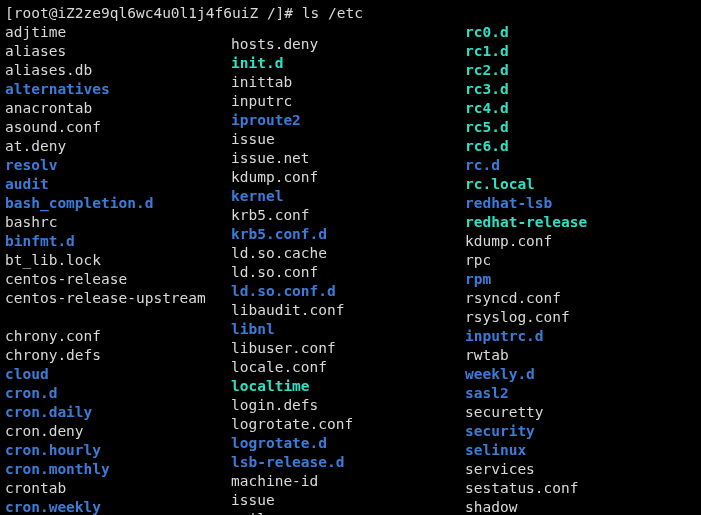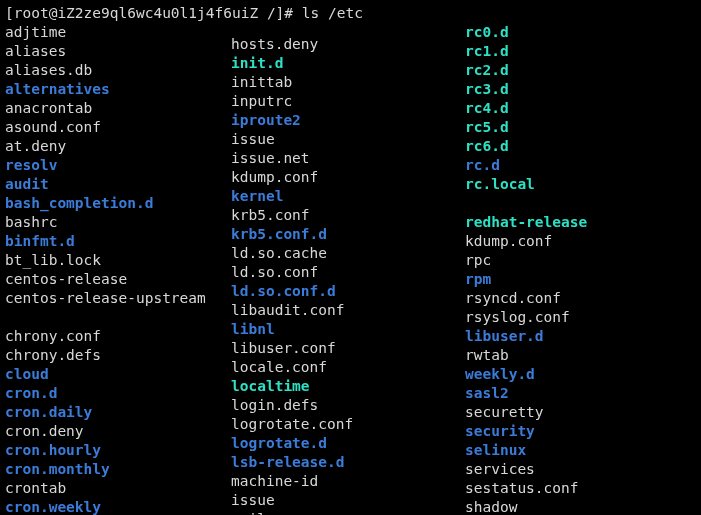--- a/index.html
+++ b/index.html
@@ -78,28 +78,28 @@
   <div class="listing">
       <div class="row"><span class="cell col0 t-file">adjtime</span><span class="cell col1 t-file">hosts.deny</span><span class="cell col2 t-link">rc0.d</span></div>
       <div class="row"><span class="cell col0 t-file">aliases</span><span class="cell col1 t-link">init.d</span><span class="cell col2 t-link">rc1.d</span></div>
       <div class="row"><span class="cell col0 t-file">aliases.db</span><span class="cell col1 t-file">inittab</span><span class="cell col2 t-link">rc2.d</span></div>
       <div class="row"><span class="cell col0 t-dir">alternatives</span><span class="cell col1 t-file">inputrc</span><span class="cell col2 t-link">rc3.d</span></div>
       <div class="row"><span class="cell col0 t-file">anacrontab</span><span class="cell col1 t-dir">iproute2</span><span class="cell col2 t-link">rc4.d</span></div>
       <div class="row"><span class="cell col0 t-file">asound.conf</span><span class="cell col1 t-file">issue</span><span class="cell col2 t-link">rc5.d</span></div>
       <div class="row"><span class="cell col0 t-file">at.deny</span><span class="cell col1 t-file">issue.net</span><span class="cell col2 t-link">rc6.d</span></div>
       <div class="row"><span class="cell col0 t-dir">resolv</span><span class="cell col1 t-file">kdump.conf</span><span class="cell col2 t-dir">rc.d</span></div>
       <div class="row"><span class="cell col0 t-dir">audit</span><span class="cell col1 t-dir">kernel</span><span class="cell col2 t-link">rc.local</span></div>
-      <div class="row"><span class="cell col0 t-dir">bash_completion.d</span><span class="cell col1 t-file">krb5.conf</span></div>
+      <div class="row"><span class="cell col0 t-dir">bash_completion.d</span><span class="cell col1 t-file">krb5.conf</span><span class="cell col2 t-dir">redhat-lsb</span></div>
       <div class="row"><span class="cell col0 t-file">bashrc</span><span class="cell col1 t-dir">krb5.conf.d</span><span class="cell col2 t-link">redhat-release</span></div>
       <div class="row"><span class="cell col0 t-dir">binfmt.d</span><span class="cell col1 t-file">ld.so.cache</span><span class="cell col2 t-file">kdump.conf</span></div>
       <div class="row"><span class="cell col0 t-file">bt_lib.lock</span><span class="cell col1 t-file">ld.so.conf</span><span class="cell col2 t-file">rpc</span></div>
       <div class="row"><span class="cell col0 t-file">centos-release</span><span class="cell col1 t-dir">ld.so.conf.d</span><span class="cell col2 t-dir">rpm</span></div>
       <div class="row"><span class="cell col0 t-file">centos-release-upstream</span><span class="cell col1 t-file">libaudit.conf</span><span class="cell col2 t-file">rsyncd.conf</span></div>
       <div class="row"><span class="cell col1 t-dir">libnl</span><span class="cell col2 t-file">rsyslog.conf</span></div>
-      <div class="row"><span class="cell col0 t-file">chrony.conf</span><span class="cell col1 t-file">libuser.conf</span><span class="cell col2 t-dir">libuser.d</span></div>
+      <div class="row"><span class="cell col0 t-file">chrony.conf</span><span class="cell col1 t-file">libuser.conf</span><span class="cell col2 t-dir">inputrc.d</span></div>
       <div class="row"><span class="cell col0 t-file">chrony.defs</span><span class="cell col1 t-file">locale.conf</span><span class="cell col2 t-file">rwtab</span></div>
       <div class="row"><span class="cell col0 t-dir">cloud</span><span class="cell col1 t-link">localtime</span><span class="cell col2 t-dir">weekly.d</span></div>
       <div class="row"><span class="cell col0 t-dir">cron.d</span><span class="cell col1 t-file">login.defs</span><span class="cell col2 t-dir">sasl2</span></div>
       <div class="row"><span class="cell col0 t-dir">cron.daily</span><span class="cell col1 t-file">logrotate.conf</span><span class="cell col2 t-file">securetty</span></div>
       <div class="row"><span class="cell col0 t-file">cron.deny</span><span class="cell col1 t-dir">logrotate.d</span><span class="cell col2 t-dir">security</span></div>
       <div class="row"><span class="cell col0 t-dir">cron.hourly</span><span class="cell col1 t-dir">lsb-release.d</span><span class="cell col2 t-dir">selinux</span></div>
       <div class="row"><span class="cell col0 t-dir">cron.monthly</span><span class="cell col1 t-file">machine-id</span><span class="cell col2 t-file">services</span></div>
       <div class="row"><span class="cell col0 t-file">crontab</span><span class="cell col1 t-file">issue</span><span class="cell col2 t-file">sestatus.conf</span></div>
       <div class="row"><span class="cell col0 t-dir">cron.weekly</span><span class="cell col1 t-file">mail.rc</span><span class="cell col2 t-file">shadow</span></div>
     </div>

